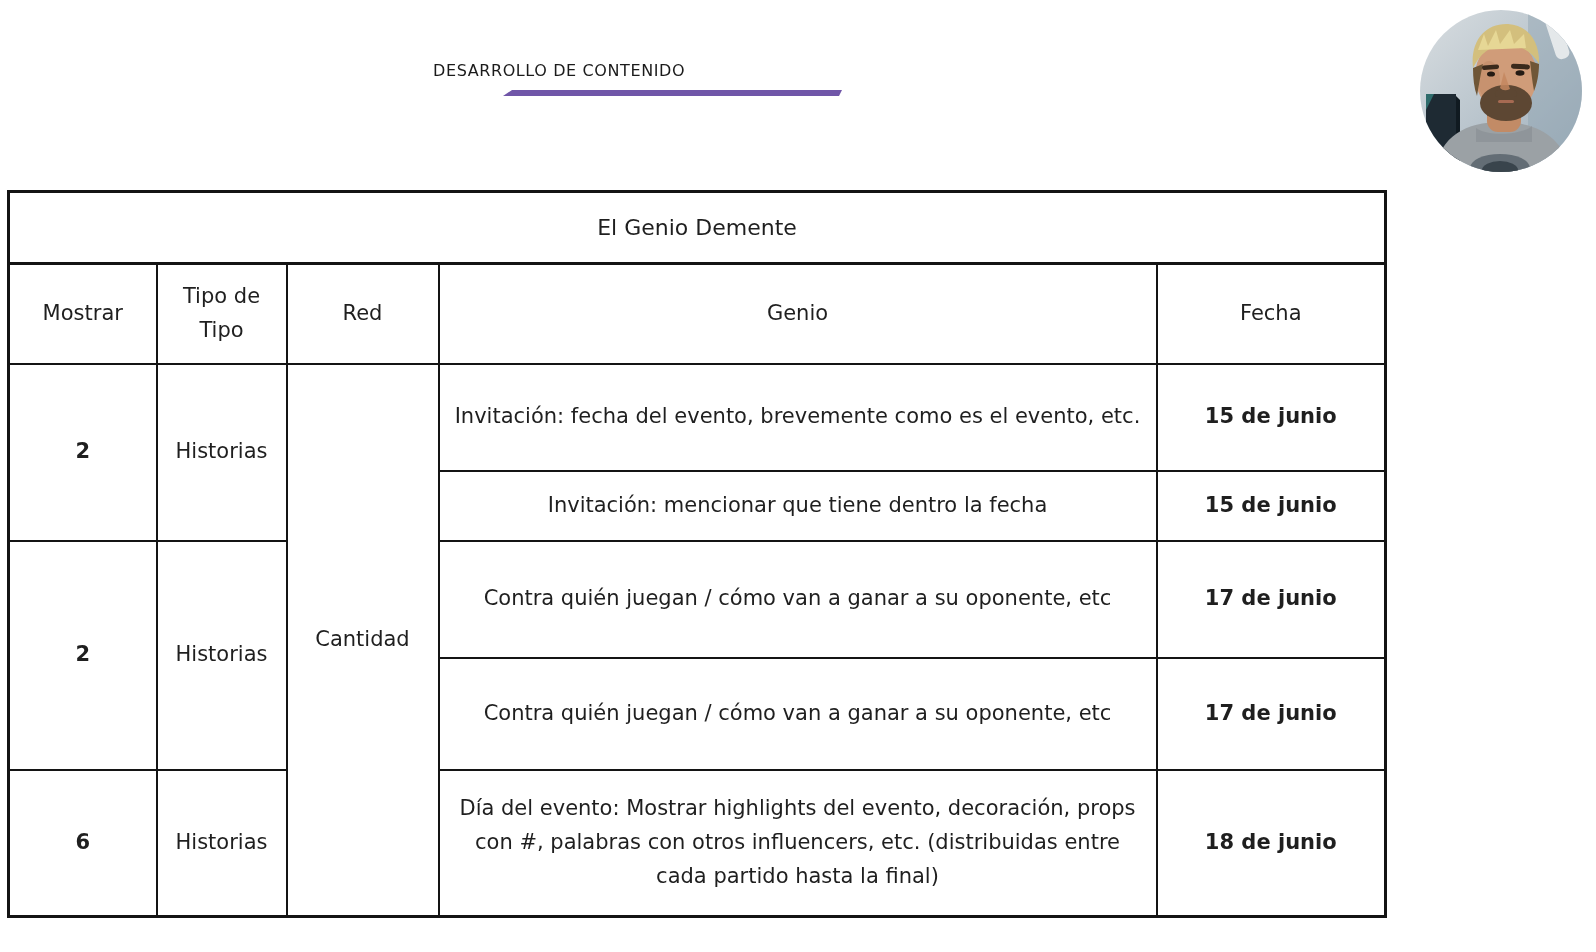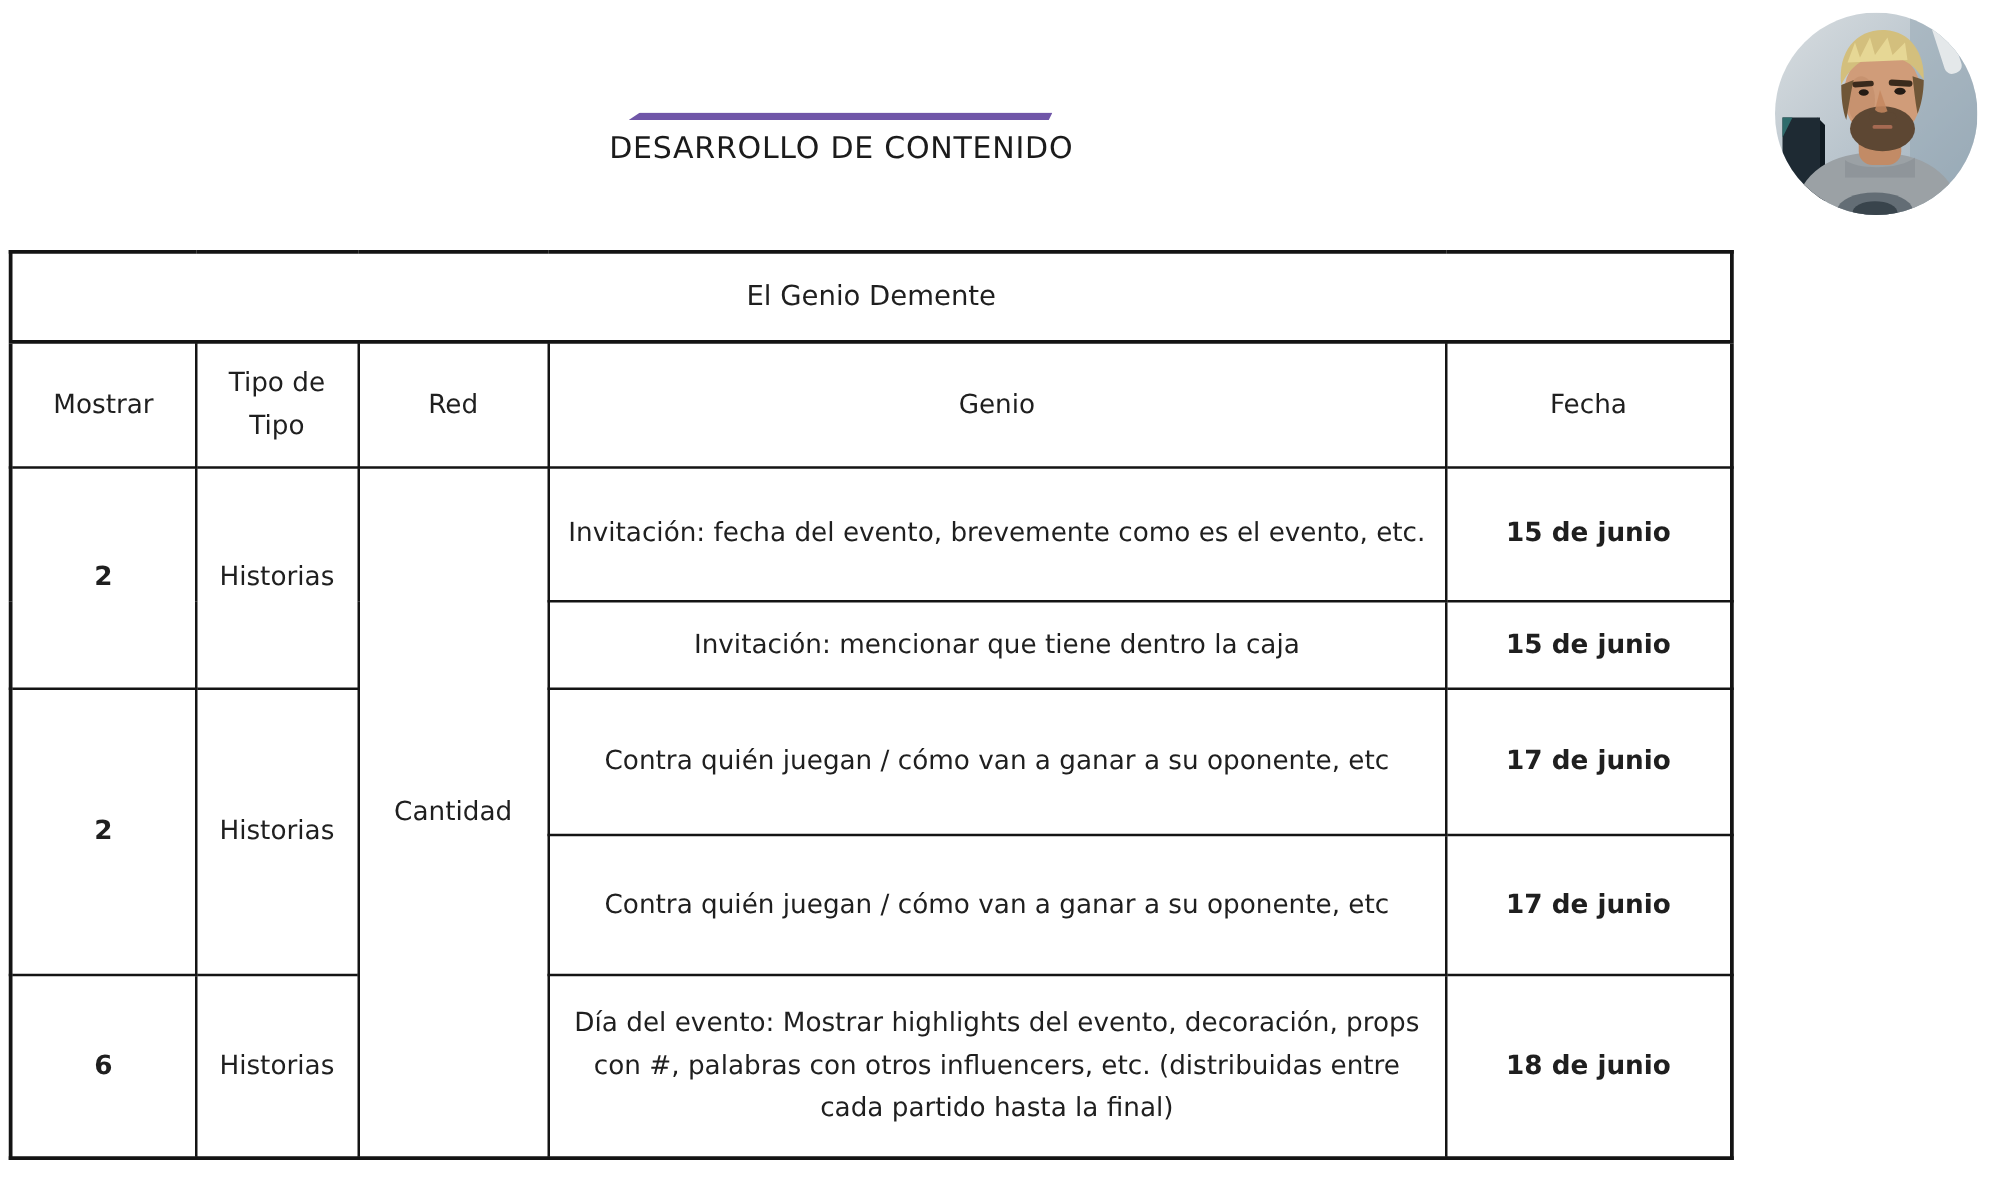--- a/index.html
+++ b/index.html
@@ -12,26 +12,25 @@
     font-family: "DejaVu Sans", sans-serif;
     color: #1f1f1f;
   }
 
   
   .doc-title {
     position: absolute;
     left: 433px;
     top: 61px;
     width: 480px;
-    text-align: center;
-    font-size: 24px;
+    text-align: left;
+    font-size: 16px;
     letter-spacing: 0.6px;
     color: #1b1b1b;
     white-space: nowrap;
-    margin-top: 43px;
   }
   .title-underline {
     position: absolute;
     left: 503px;
     top: 90px;
     width: 339px;
     height: 6px;
     background: #7056a8;
     clip-path: polygon(9px 0, 100% 0, calc(100% - 3px) 100%, 0 100%);
   }
@@ -45,21 +44,21 @@
     height: 162px;
     border-radius: 50%;
     overflow: hidden;
   }
   .avatar svg { display: block; }
 
   
   .content-table {
     position: absolute;
     left: 7px;
-    top: 200px;
+    top: 190px;
     width: 1377px;
     border-collapse: collapse;
     table-layout: fixed;
     border: 3px solid #141414;
   }
   .content-table td {
     border: 2px solid #141414;
     text-align: center;
     vertical-align: middle;
     font-size: 21px;
@@ -147,21 +146,21 @@
       <td>Fecha</td>
     </tr>
     <tr style="height:107px">
       <td class="cantidad-cell" rowspan="2">2</td>
       <td rowspan="2">Historias</td>
       <td rowspan="5">Cantidad</td>
       <td class="tema-cell">Invitación: fecha del evento, brevemente como es el evento, etc.</td>
       <td class="fecha-cell">15 de junio</td>
     </tr>
     <tr style="height:70px">
-      <td class="tema-cell">Invitación: mencionar que tiene dentro la caja</td>
+      <td class="tema-cell">Invitación: mencionar que tiene dentro la fecha</td>
       <td class="fecha-cell">15 de junio</td>
     </tr>
     <tr style="height:117px">
       <td class="cantidad-cell" rowspan="2">2</td>
       <td rowspan="2">Historias</td>
       <td class="tema-cell">Contra quién juegan / cómo van a ganar a su oponente, etc</td>
       <td class="fecha-cell">17 de junio</td>
     </tr>
     <tr style="height:112px">
       <td class="tema-cell">Contra quién juegan / cómo van a ganar a su oponente, etc</td>

